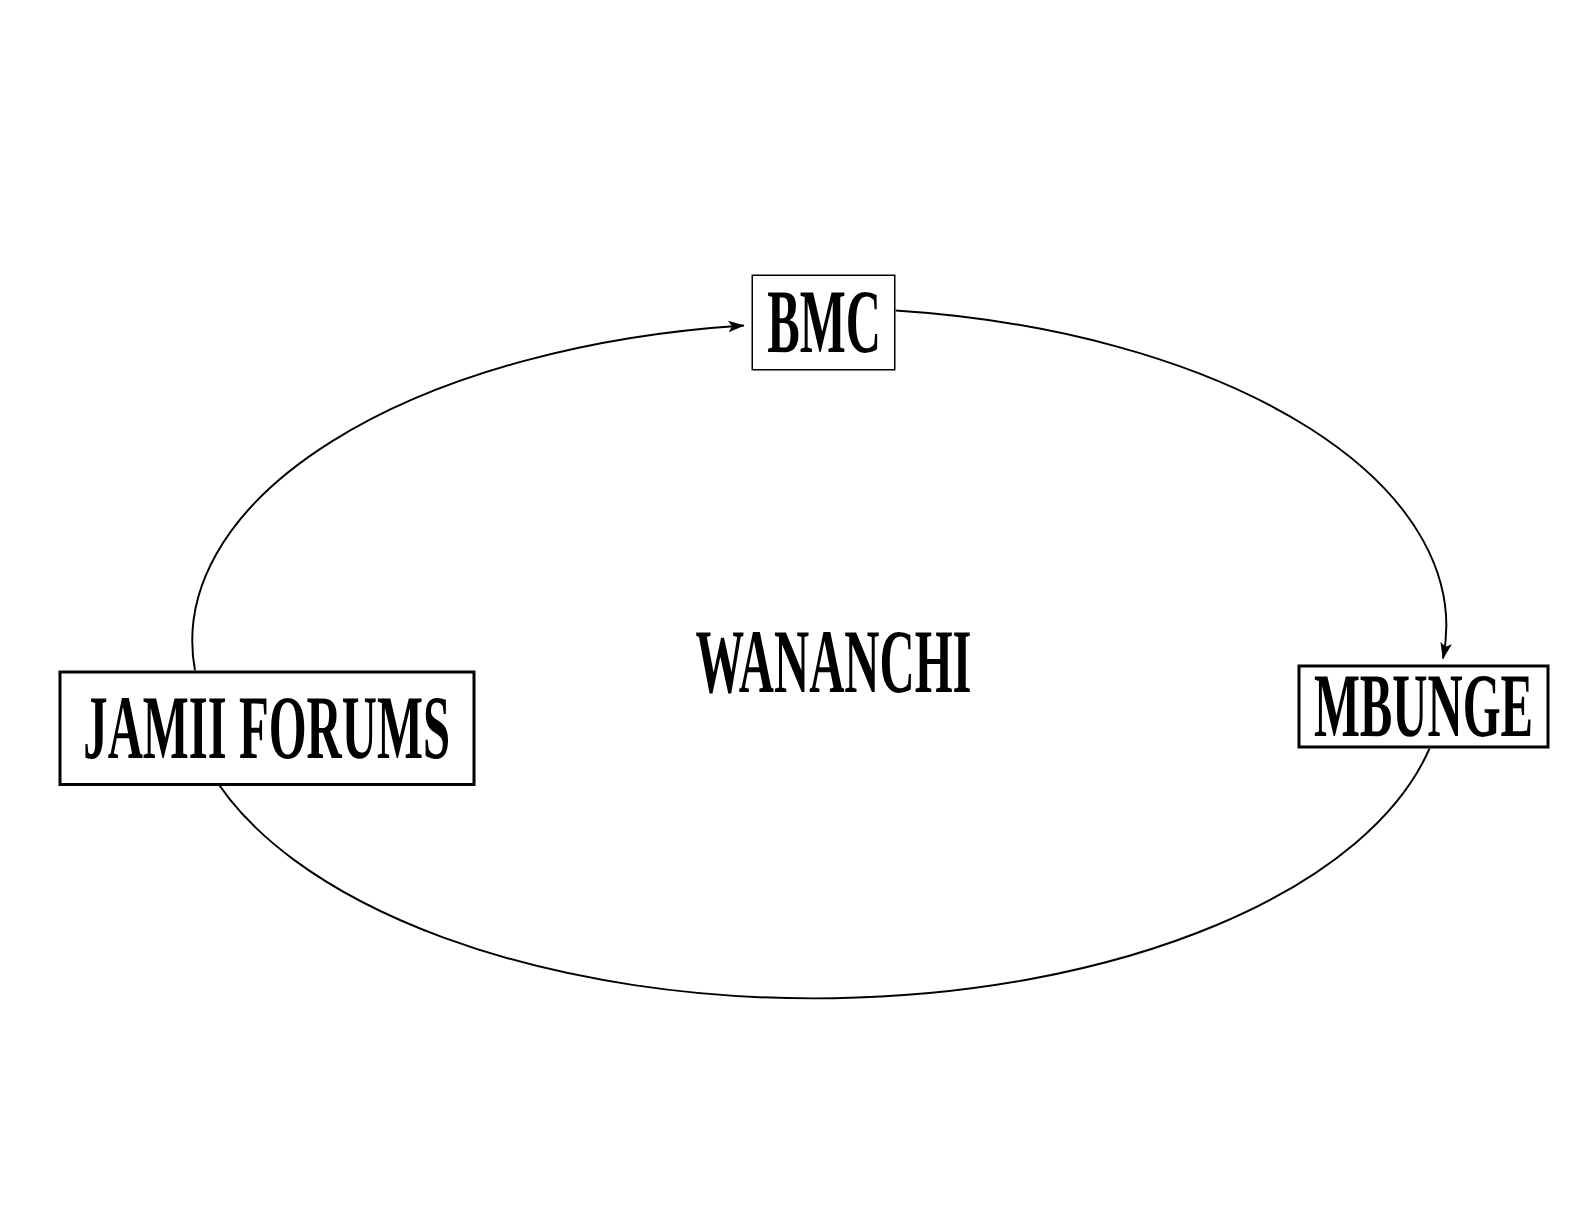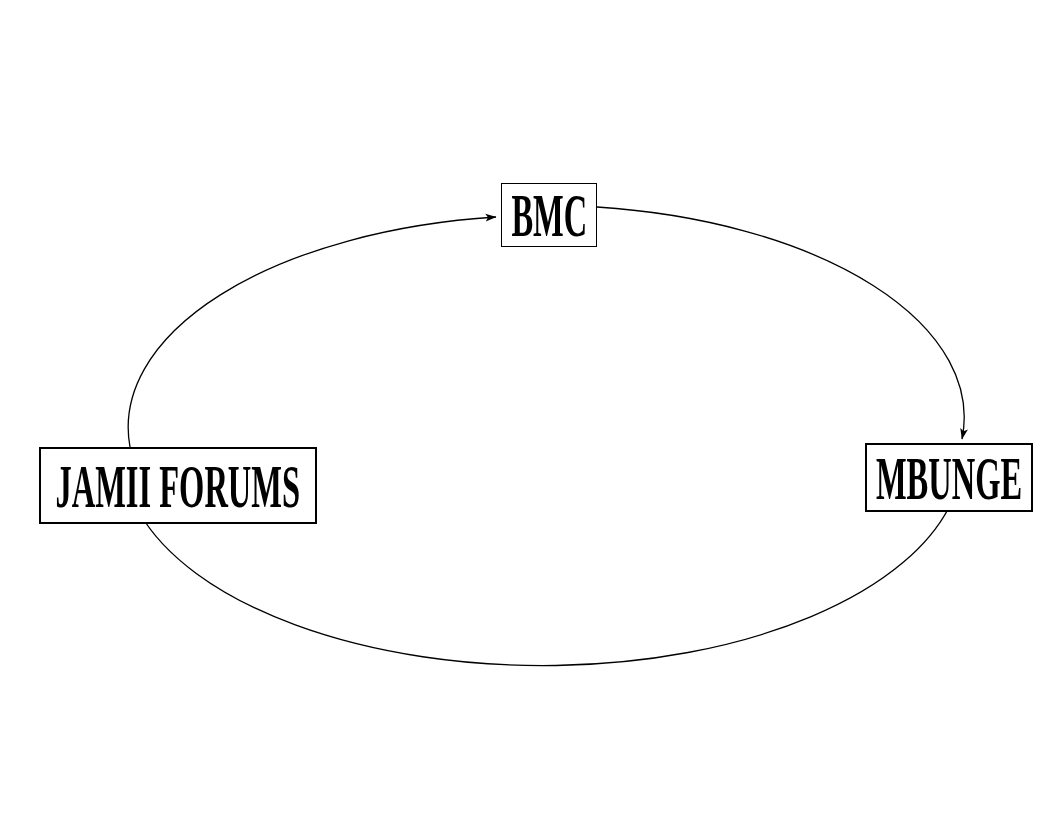--- a/index.html
+++ b/index.html
@@ -36,21 +36,21 @@
     left: 501px;
     top: 183px;
     width: 96px;
     height: 64px;
     border-width: 1.5px;
   }
   .node-mbunge {
     left: 865px;
     top: 443px;
     width: 168px;
-    height: 69px;
+    height: 56px;
   }
   .node-jamii {
     left: 39px;
     top: 447px;
     width: 278px;
     height: 77px;
   }
   .node-label, .center-label-text {
     display: inline-block;
     font-weight: bold;
@@ -96,14 +96,17 @@
   </div>
 
   <div class="node node-mbunge">
     <span class="node-label">MBUNGE</span>
   </div>
 
   <div class="node node-jamii">
     <span class="node-label">JAMII FORUMS</span>
   </div>
 
+  <div class="center-label">
+    <span class="center-label-text">WANANCHI</span>
+  </div>
 
 </div>
 
 </body></html>

